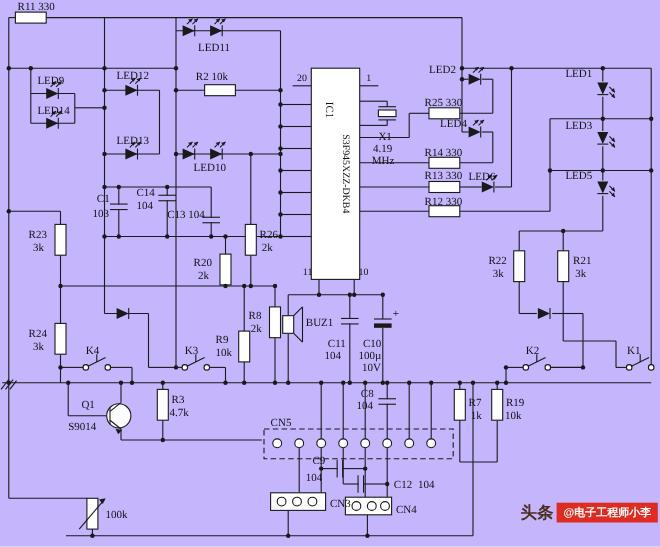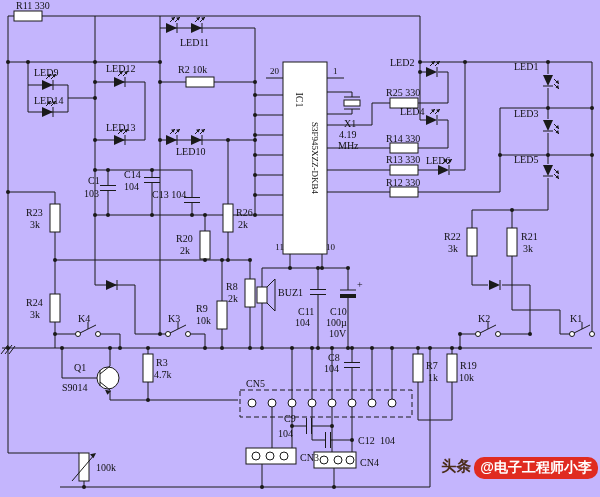--- a/index.html
+++ b/index.html
@@ -7,21 +7,21 @@
          font-family:"Liberation Serif",serif}
   svg{position:absolute;left:0;top:0}
   svg line,svg rect,svg circle,svg path{stroke:#1a1a1a;stroke-width:1;fill:none}
   svg .f{fill:#1a1a1a;stroke:none}
   svg .w{fill:#fff}
   svg text{fill:#111;stroke:none;font-size:10px;font-family:"Liberation Serif",serif}
   svg text.s9{font-size:9px}
   .wm{position:absolute;right:2px;top:457px;display:flex;align-items:flex-start;gap:3px;
       font-family:"Liberation Sans",sans-serif;font-weight:bold}
   .wm .pre{color:#4a2c1a;font-size:15px}
-  .wm .pill{background:#e02b20;color:#fff;font-size:14px;padding:2px 6px;border-radius:10px}
+  .wm .pill{background:#e02b20;color:#fff;font-size:10px;padding:2px 6px;border-radius:0}
 </style>
 </head>
 <body>
 
 <div class="stage">
 <svg width="600" height="497" viewBox="0 0 600 497">
   <defs>
     <g id="resH">
           <rect class="w" x="-14" y="-5" width="28" height="10"></rect>
         </g>

